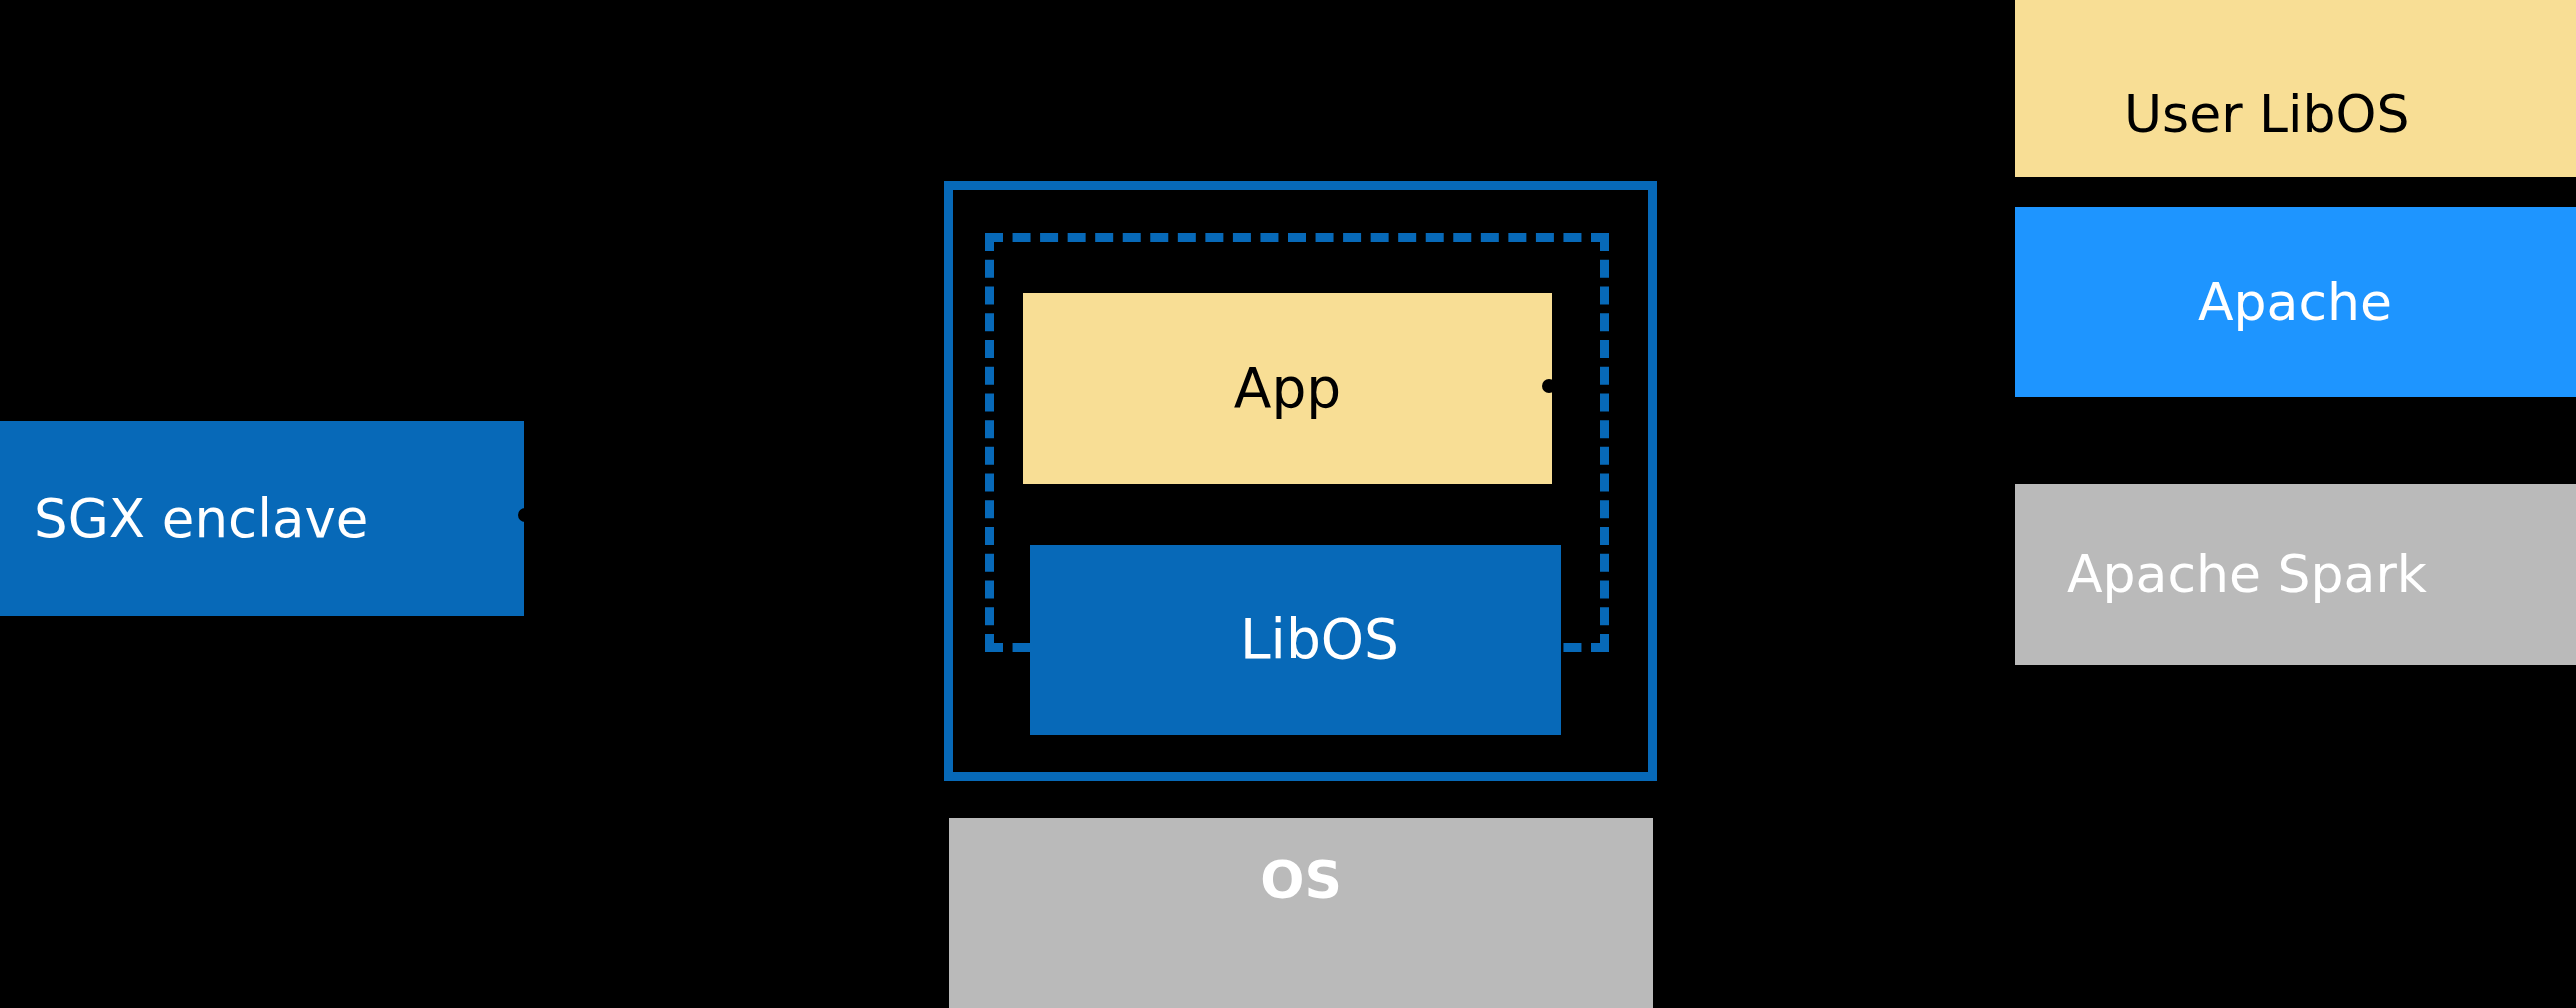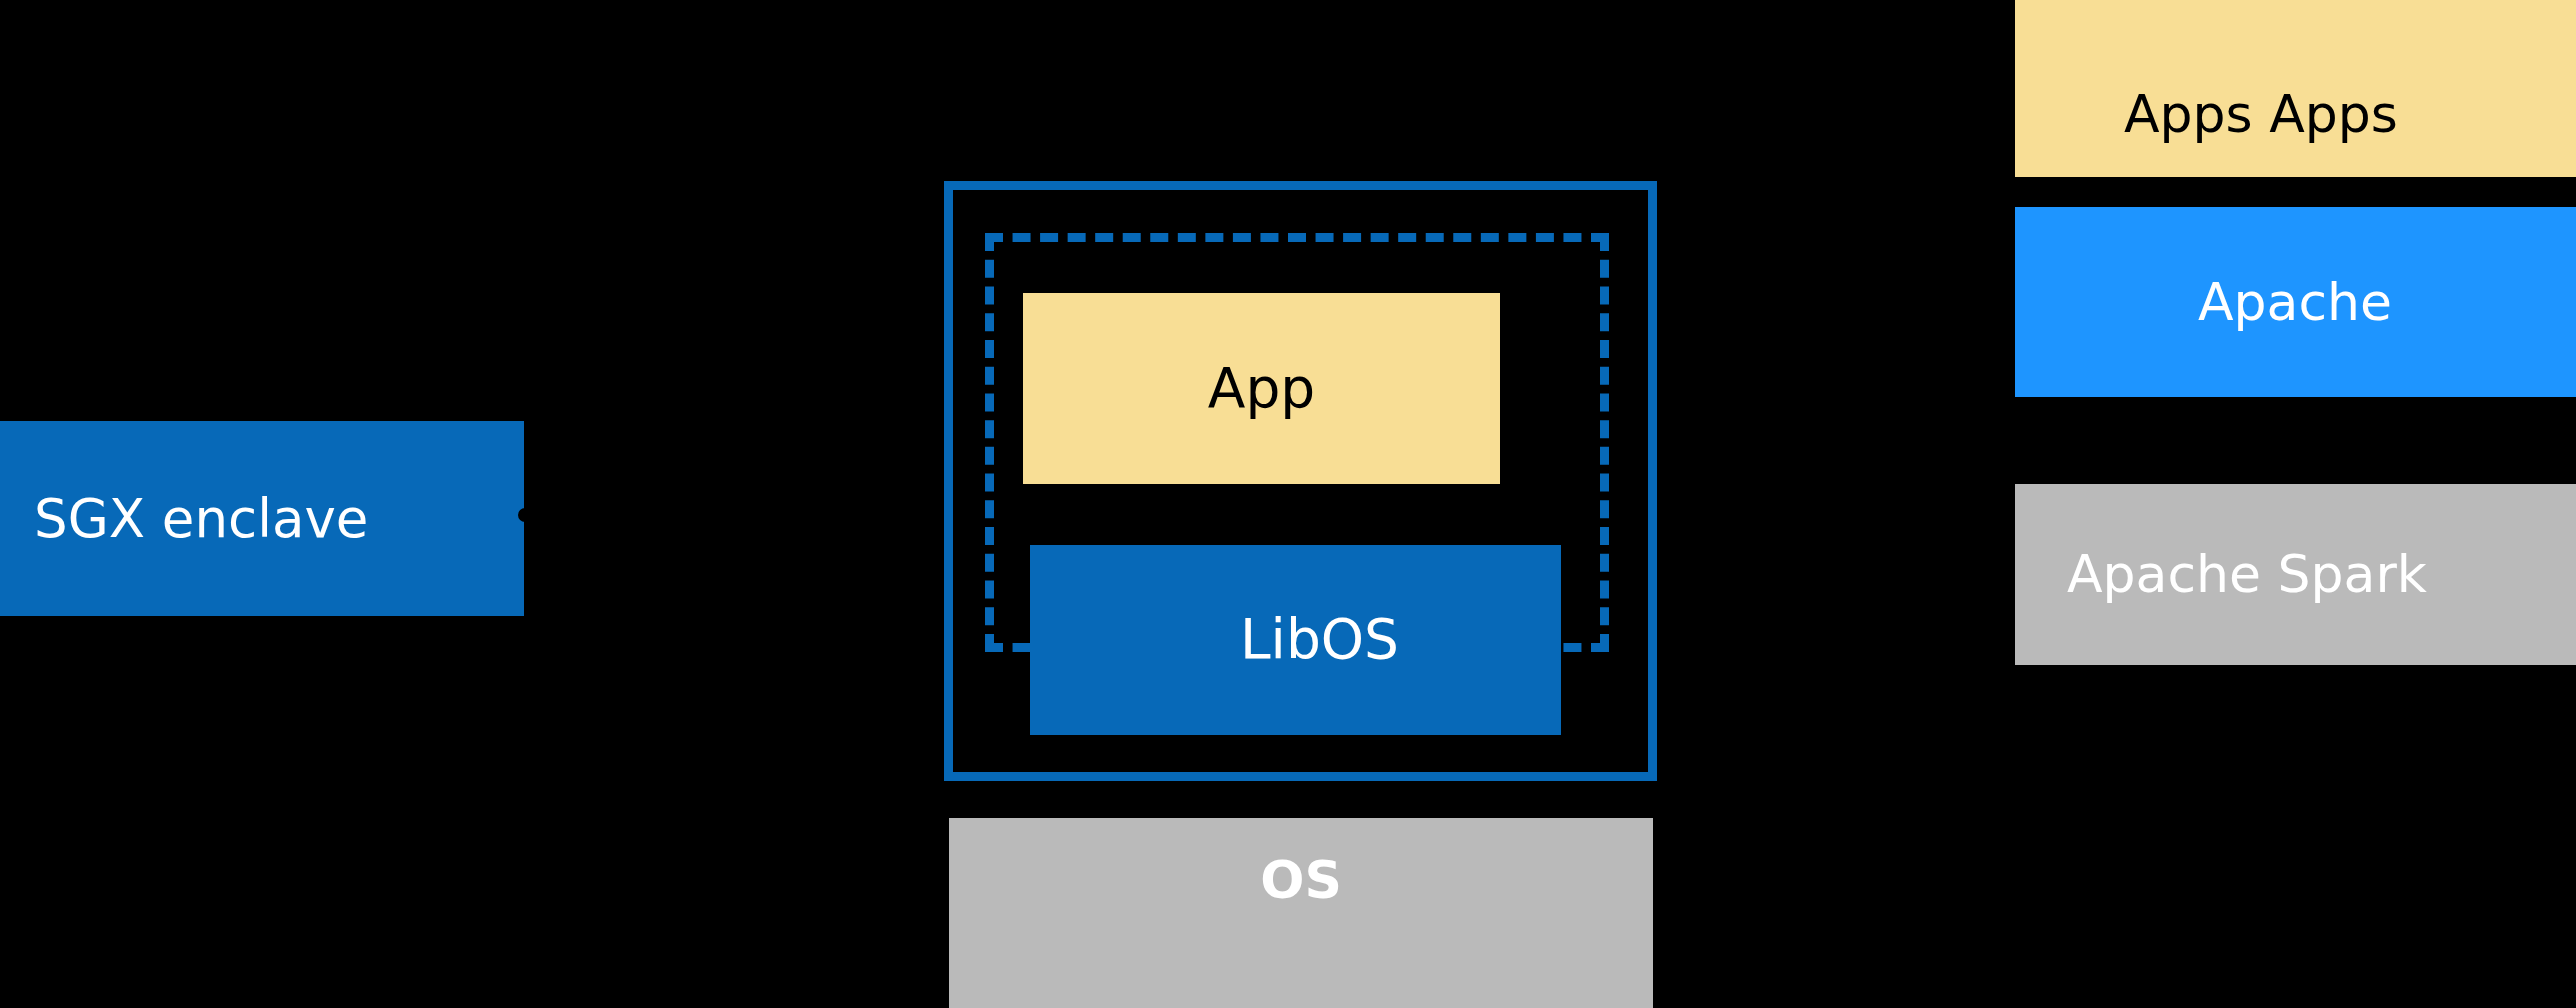--- a/index.html
+++ b/index.html
@@ -59,21 +59,21 @@
     left: 985px;
     top: 233px;
     width: 624px;
     height: 419px;
     border: 9.2px dashed #0769B8;
     background: transparent;
   }
   #app-box {
     left: 1023px;
     top: 293px;
-    width: 477px;
+    width: 529px;
     height: 191px;
     font-size: 55px;
   }
   #libos-box {
     left: 1030px;
     top: 545px;
     width: 531px;
     height: 190px;
     font-size: 55px;
     padding-left: 48px;
@@ -152,21 +152,21 @@
 
   <div class="box fill-blue" id="libos-box">
     <span>LibOS</span>
   </div>
 
   <div class="box fill-gray" id="os-box">
     <span>OS</span>
   </div>
 
   <div class="box fill-yellow" id="user-apps-box">
-    <span>Apps Apps</span>
+    <span>User LibOS</span>
   </div>
 
   <div class="box fill-bright" id="bigdl-box">
     <span>Apache</span>
   </div>
 
   <div class="box fill-gray" id="apache-spark-box">
     <span>Apache Spark</span>
   </div>
 

